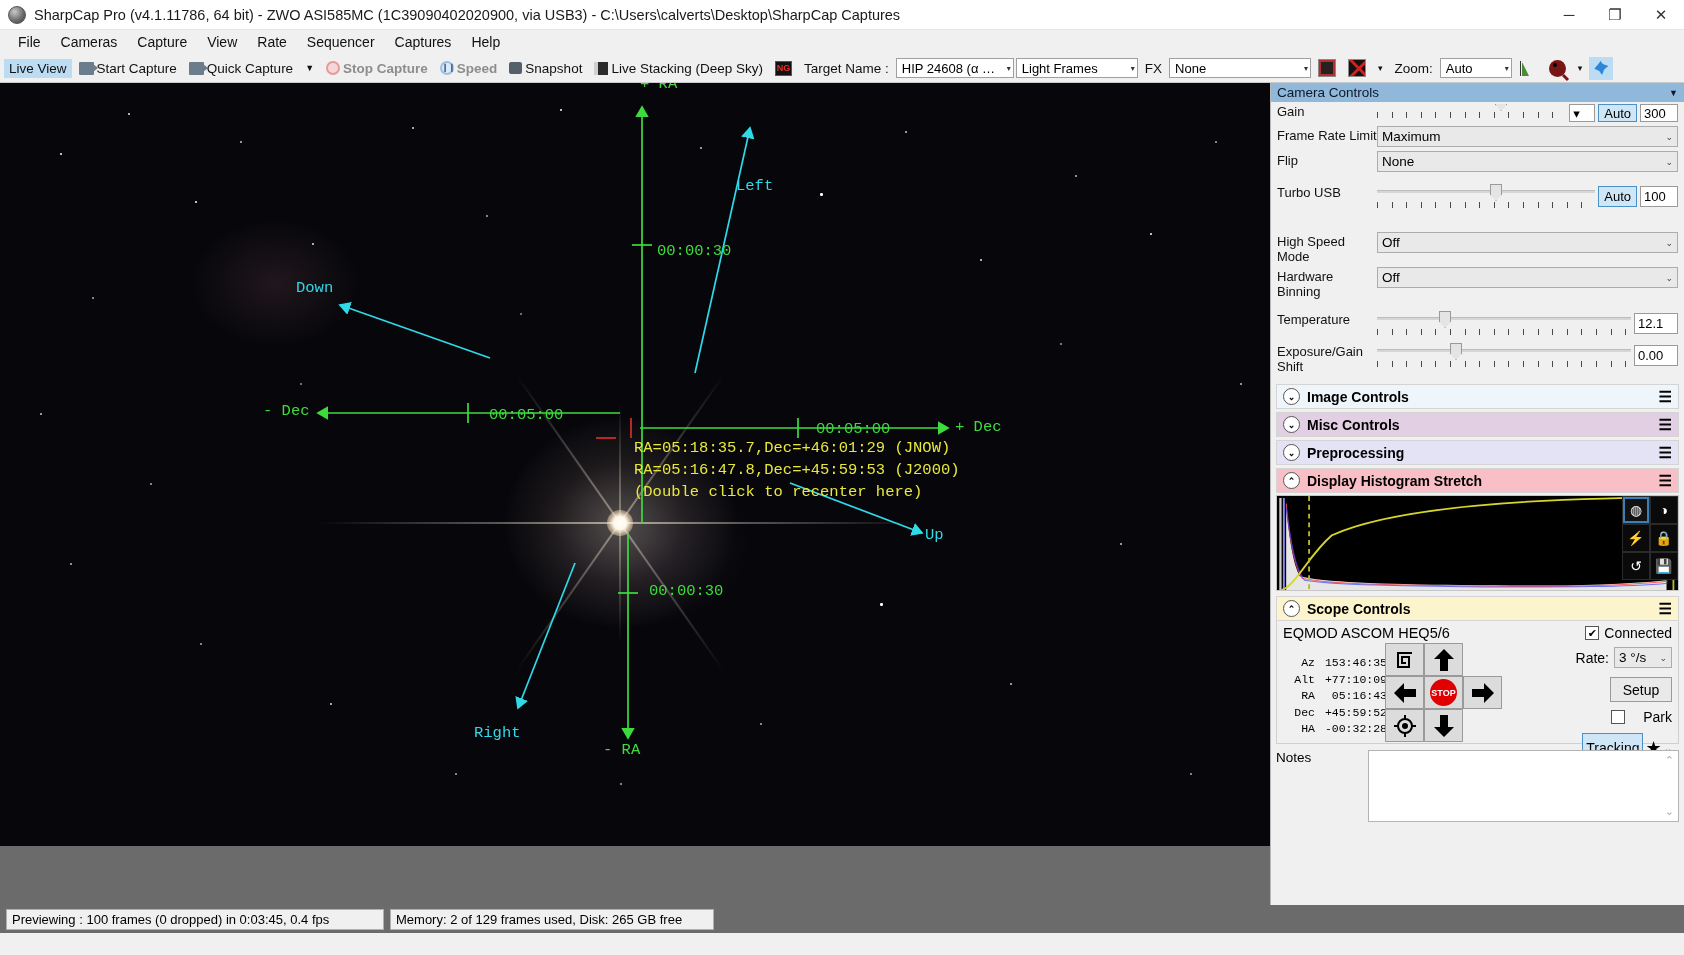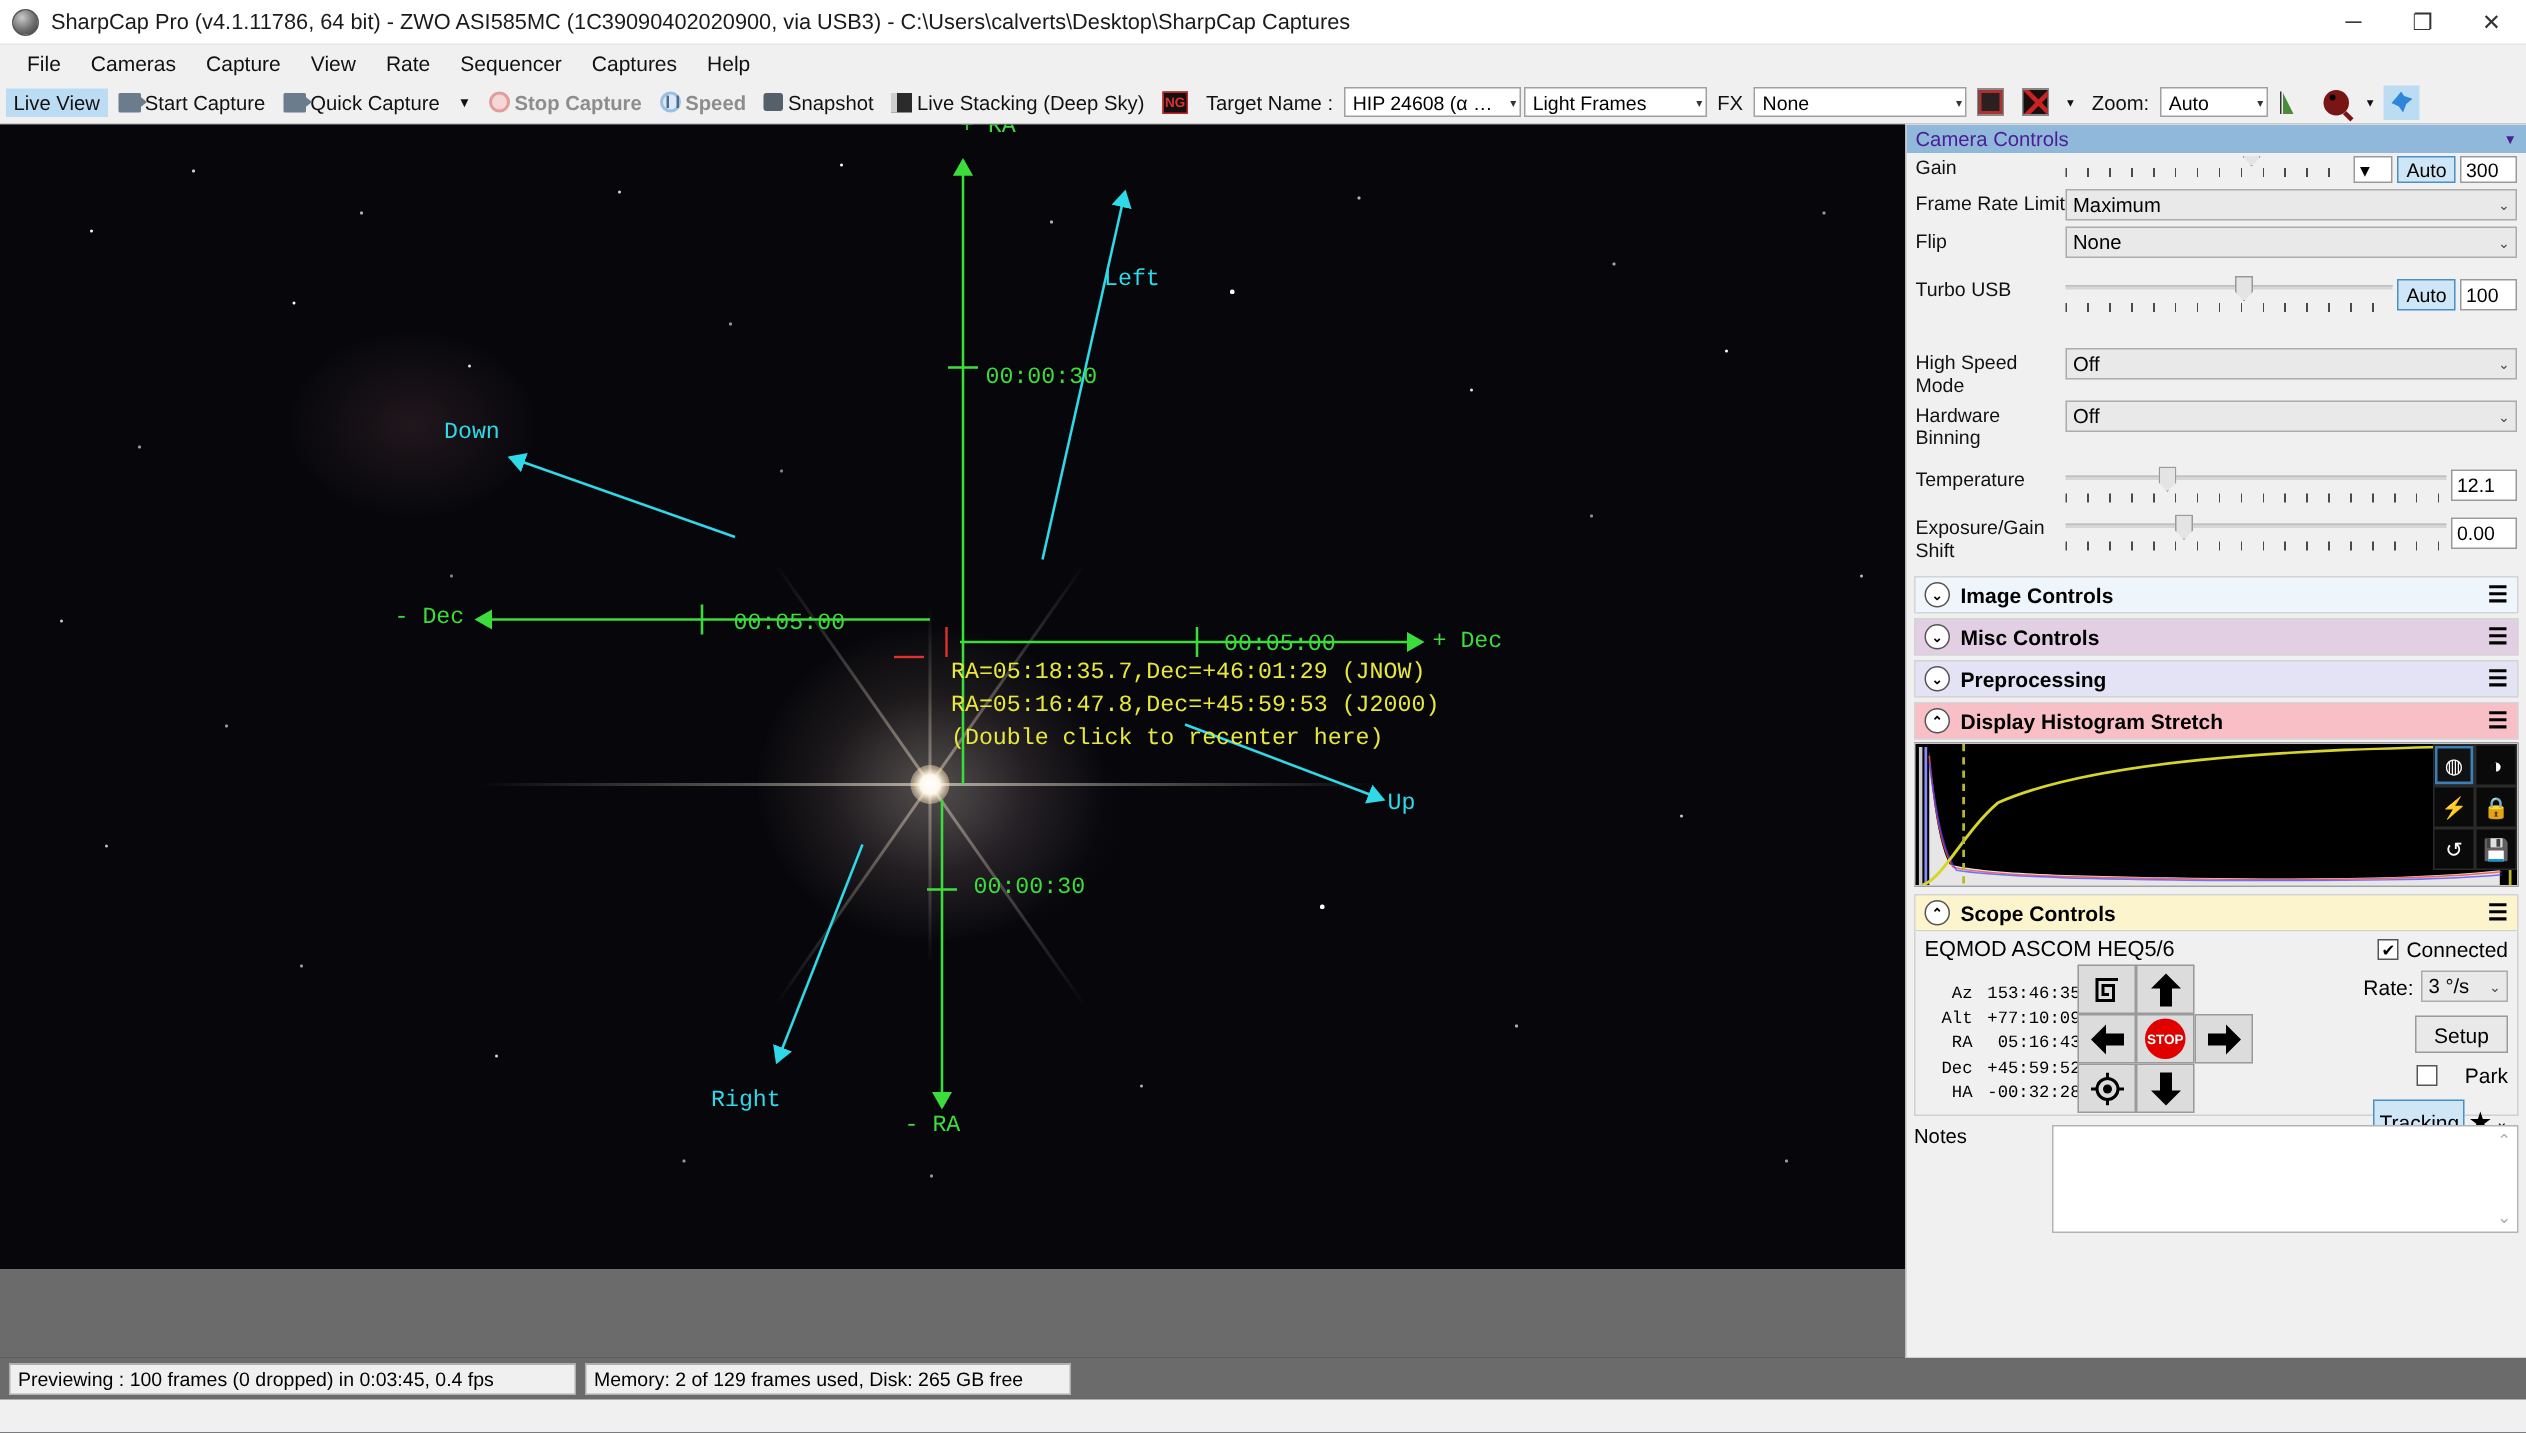--- a/index.html
+++ b/index.html
@@ -97,21 +97,21 @@
   .ovl { position:absolute; font-family:"Liberation Mono", monospace; white-space:nowrap; }
   .ovl-green { color:#3ddc3d; font-size:15.5px; }
   .ovl-cyan  { color:#2fd9e8; font-size:15.5px; }
   .ovl-yellow{ color:#e8e83c; font-size:15.5px; }
   svg.ovl-svg { position:absolute; left:0; top:0; width:1270px; height:822px; pointer-events:none; }
   
   #rightpanel { width:414px; background:#f0f0f0; position:relative; overflow:hidden;
     border-left:1px solid #b9b9b9; }
   .panel-head {
     height:19px; background:#8fb8da; display:flex; align-items:center;
-    padding:0 6px; font-size:13.5px; color:#4c1d95;
+    padding:0 6px; font-size:13.5px; color:#0f172a;
   }
   .panel-head .pcaret { margin-left:auto; font-size:9px; }
   .cam-grid { padding:2px 6px 4px 6px; }
   .cam-row { display:flex; align-items:flex-start; min-height:22px; margin-bottom:3px; }
   .cam-lbl { width:100px; font-size:13px; line-height:15px; color:#111; padding-top:2px;}
   .cam-ctl { flex:1; display:flex; align-items:center; gap:3px; }
   .sel {
     flex:1; height:21px; background:#e9e9e9; border:1px solid #acacac;
     display:flex; align-items:center; padding:0 4px; font-size:13.5px;
   }

